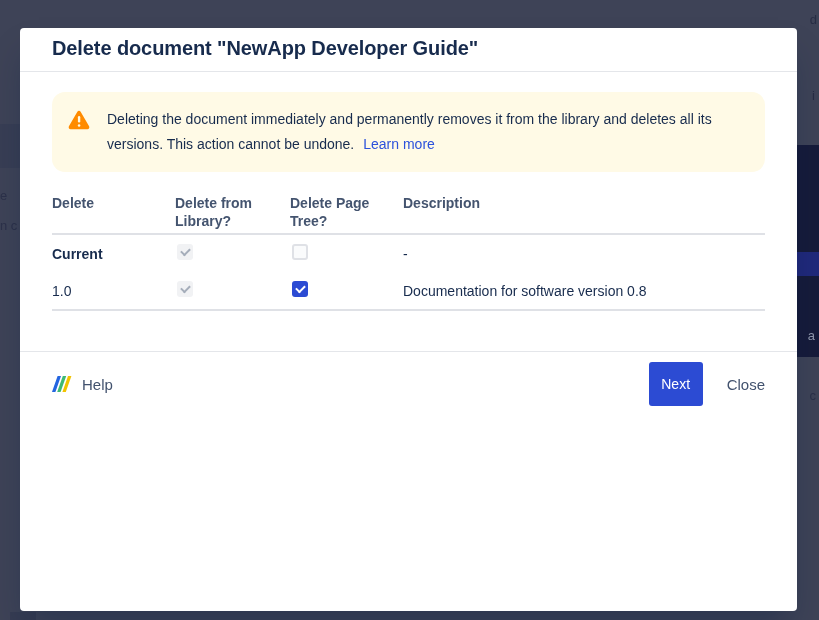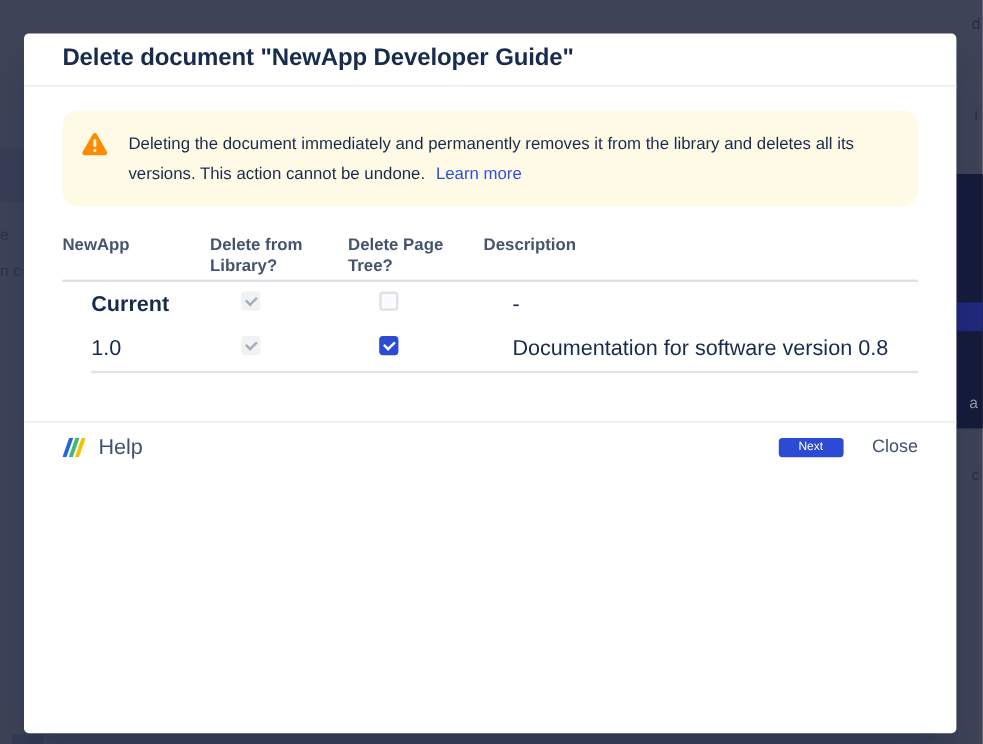--- a/index.html
+++ b/index.html
@@ -51,21 +51,21 @@
   .warning-text { font-size:14px; line-height:25px; color:#172b4d; }
   .learn-more { color:#2c51db; text-decoration:none; margin-left:9px; cursor:pointer; }
 
   
   .vtable { margin-top:22px; }
   .trow { display:grid; grid-template-columns:123px 115px 113px 1fr; align-items:center; }
   .thead-row { align-items:start; padding-bottom:3px; border-bottom:2px solid #dfe1e6; }
   .thead-row .cell {
     font-size:14px; font-weight:700; color:#44546f; line-height:18px; padding-right:16px;
   }
-  .data-row { height:37px; font-size:18px; color:#172b4d;margin-left:24px; }
+  .data-row { height:37px; font-size:14px; color:#172b4d; }
   .data-row.last { border-bottom:2px solid #dfe1e6; height:39px; padding-bottom:0; }
   .version-current { font-weight:700; }
 
   
   .cb { width:16px; height:16px; border-radius:3px; position:relative; display:inline-block; margin-left:2px; }
   .cb-checked-disabled { background:#f1f2f4; }
   .cb-checked-disabled::after {
     content:""; position:absolute; left:3.5px; top:3.5px; width:7px; height:4px;
     border-left:2px solid #a5adba; border-bottom:2px solid #a5adba; transform:rotate(-45deg);
   }
@@ -76,26 +76,26 @@
     content:""; position:absolute; left:3.5px; top:3.5px; width:7px; height:4px;
     border-left:2px solid #ffffff; border-bottom:2px solid #ffffff; transform:rotate(-45deg);
   }
 
   
   .modal-footer {
     margin-top:40px; border-top:1px solid #e4e6ea;
     padding:10px 32px; display:flex; align-items:center;
   }
   .help { display:flex; align-items:center; gap:10px; cursor:pointer; }
-  .help-label { font-size:18px; color:#42526e; }
+  .help-label { font-size:15px; color:#42526e; }
   .footer-actions { margin-left:auto; display:flex; align-items:center; gap:24px; }
   .btn-primary {
     background:#2c4bd3; color:#ffffff; border:none; border-radius:3px;
-    font-family:inherit; font-size:10px; font-weight:500;
-    height:16px; padding:0 12px; min-width:54px; cursor:pointer;
+    font-family:inherit; font-size:14px; font-weight:500;
+    height:44px; padding:0 12px; min-width:54px; cursor:pointer;
   }
   .close-link { font-size:15px; color:#42526e; text-decoration:none; cursor:pointer; }
   .modal-fill { flex:1; }
 </style>
 </head>
 <body>
 
 <div>
   <div class="bd-left-band"></div>
   <div class="bd-navy"></div>
@@ -121,21 +121,21 @@
       <svg width="22" height="20" viewBox="0 0 24 22">
         <path fill="#ff8b00" d="M10.2 1.9c.8-1.4 2.8-1.4 3.6 0l9.3 16.1c.8 1.4-.2 3.2-1.8 3.2H2.7c-1.6 0-2.6-1.8-1.8-3.2L10.2 1.9z"></path>
         <rect x="10.8" y="6.6" width="2.6" height="7.2" rx="1.3" fill="#fffae6"></rect>
         <circle cx="12.1" cy="17" r="1.4" fill="#fffae6"></circle>
       </svg>
       <p class="warning-text"><span>Deleting the document immediately and permanently removes it from the library and deletes all its versions. This action cannot be undone.</span><a class="learn-more">Learn more</a></p>
     </div>
 
     <div class="vtable">
       <div class="trow thead-row">
-        <div class="cell">NewApp</div>
+        <div class="cell">Delete</div>
         <div class="cell">Delete from Library?</div>
         <div class="cell">Delete Page Tree?</div>
         <div class="cell">Description</div>
       </div>
 
       <div class="trow data-row">
         <div class="version-current">Current</div>
         <div><span class="cb cb-checked-disabled"></span></div>
         <div><span class="cb cb-unchecked"></span></div>
         <div>-</div>

